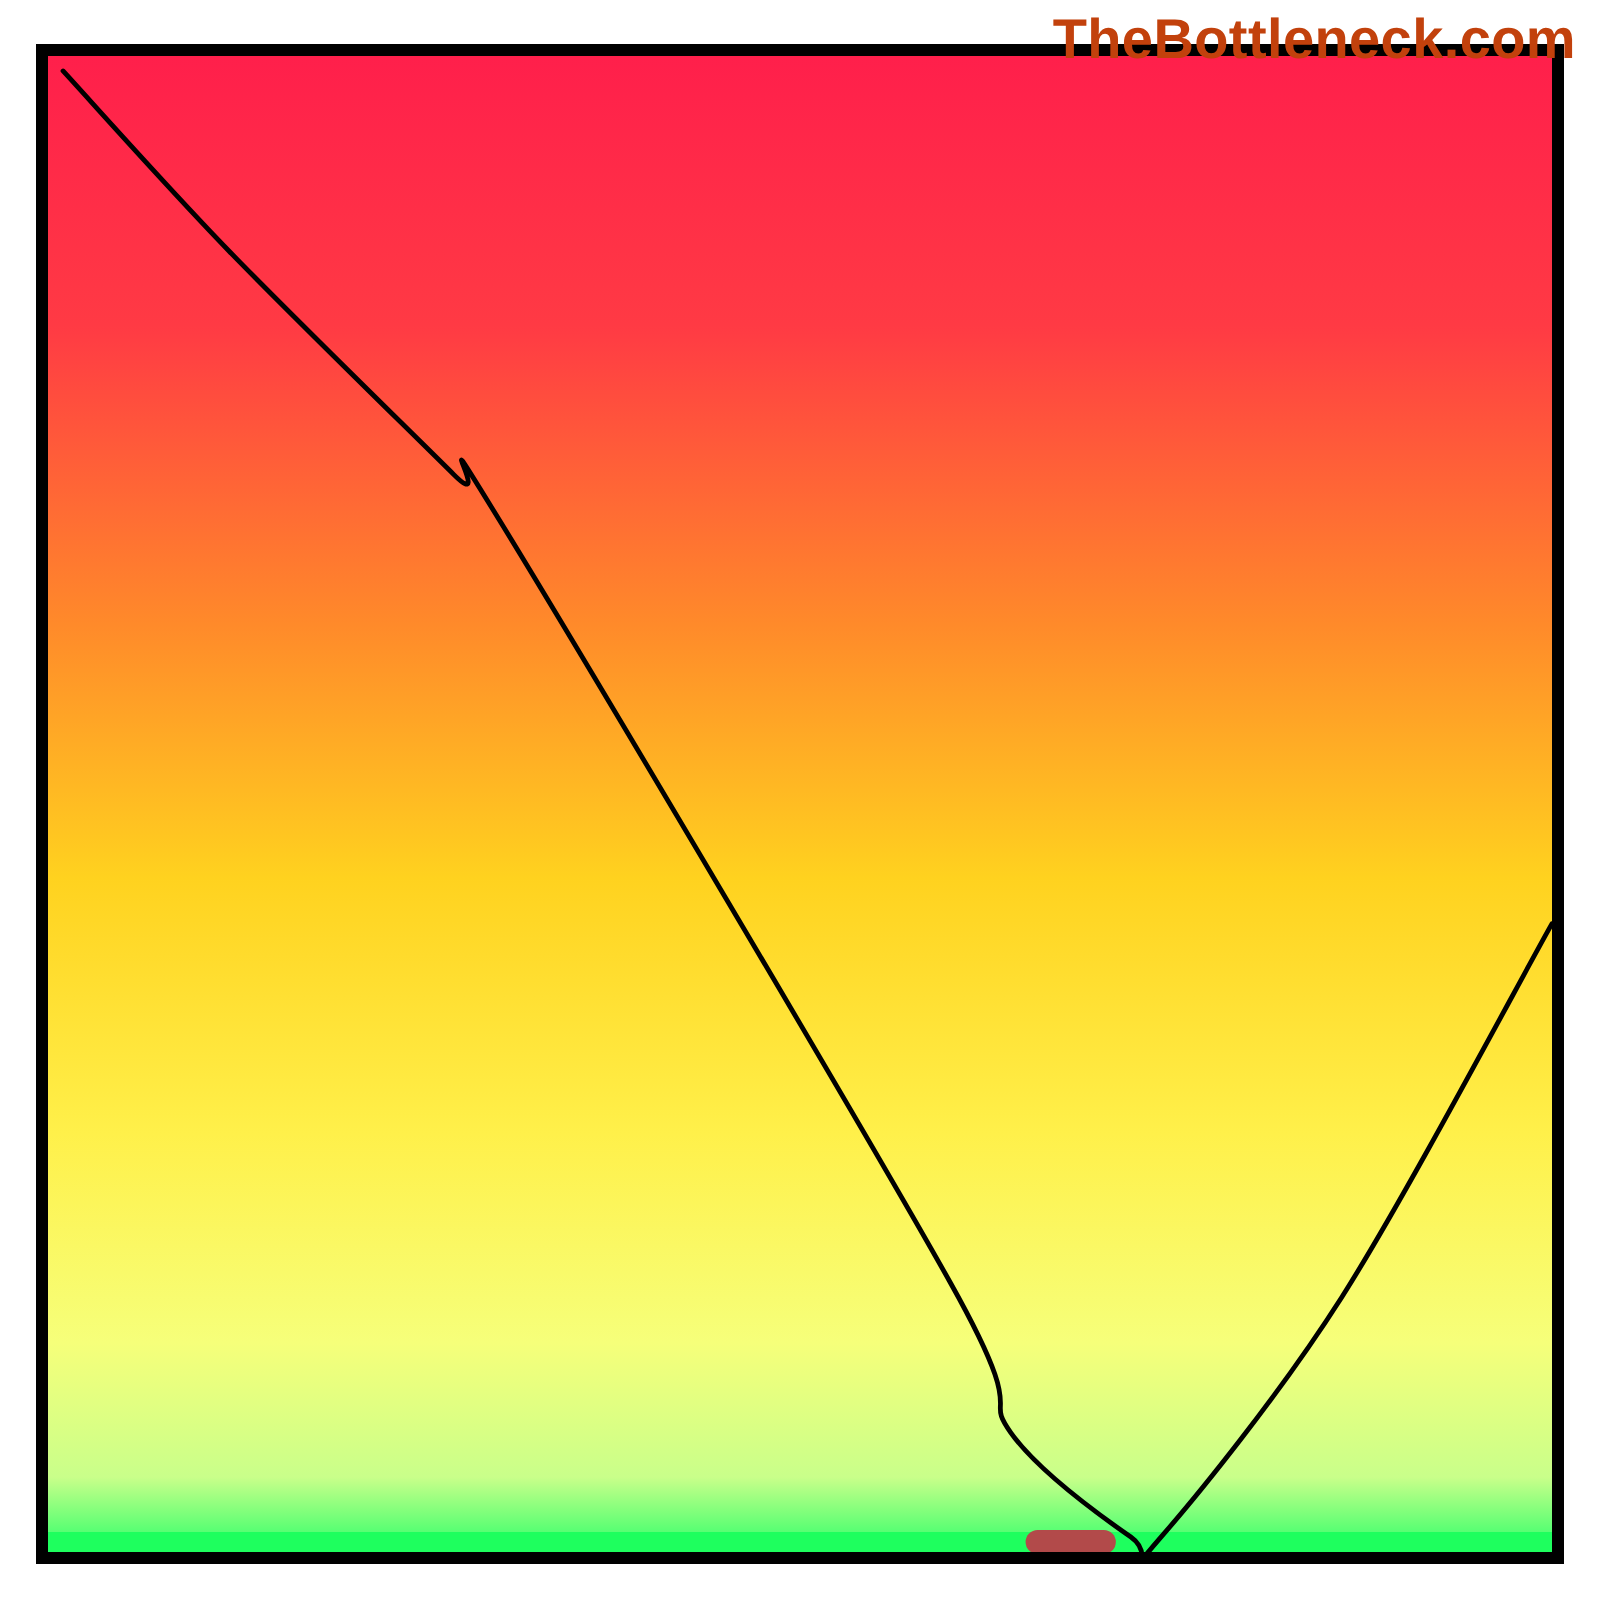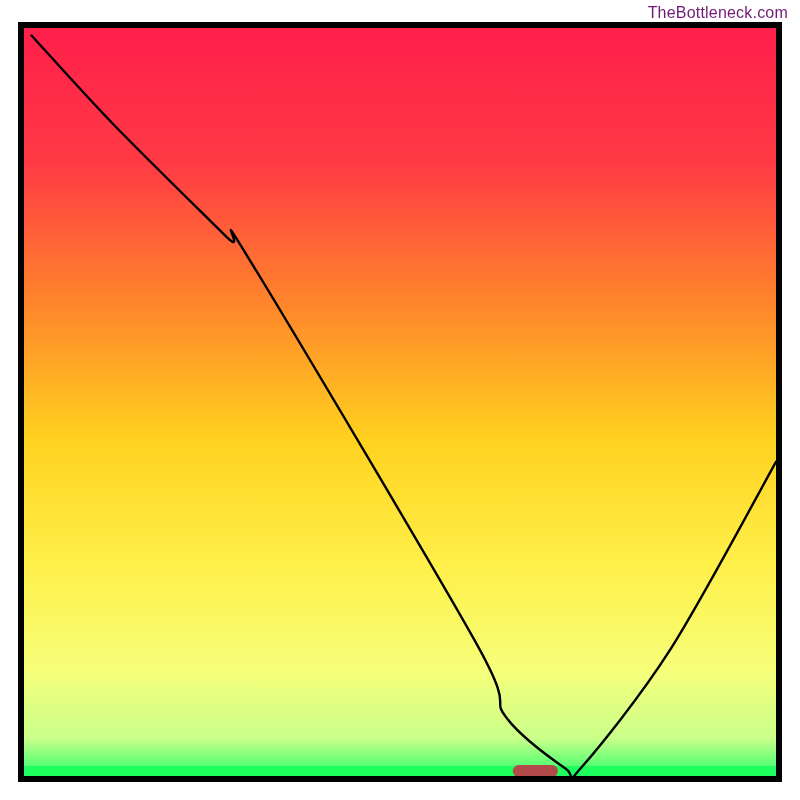--- a/index.html
+++ b/index.html
@@ -12,23 +12,23 @@
   }
   .chart-wrap {
     position: relative;
     width: 800px;
     height: 800px;
   }
   .watermark {
     position: absolute;
     top: 4px;
     right: 12px;
-    color: #701a75;
-    font-size: 16px;
-    font-weight: 400;
+    color: #c2410c;
+    font-size: 28px;
+    font-weight: 700;
     letter-spacing: 0.2px;
   }
   svg { display: block; }
 </style>
 </head>
 <body>
 
 <div class="chart-wrap">
   <div class="watermark">TheBottleneck.com</div>
   <svg id="chart-svg" width="800" height="800" viewBox="0 0 800 800">

